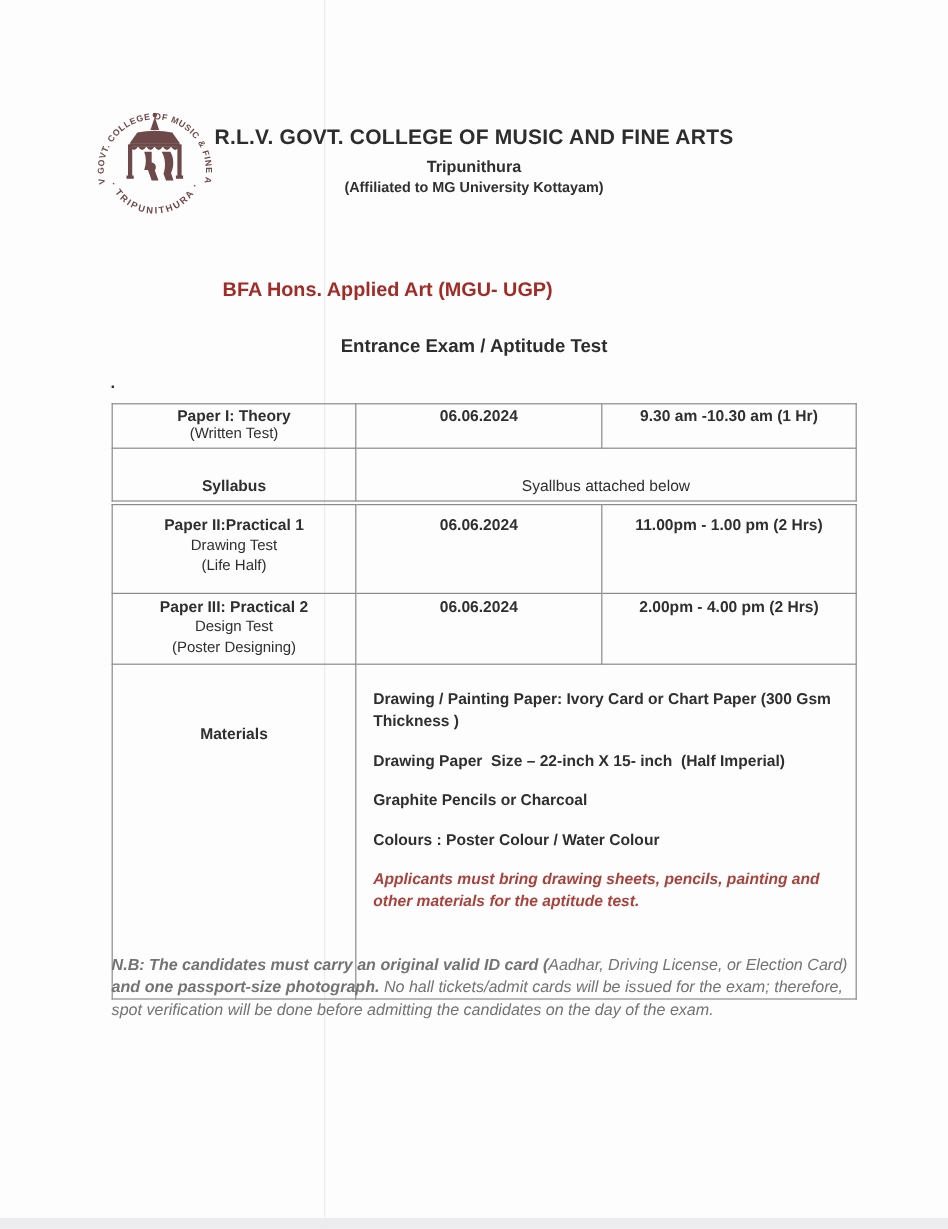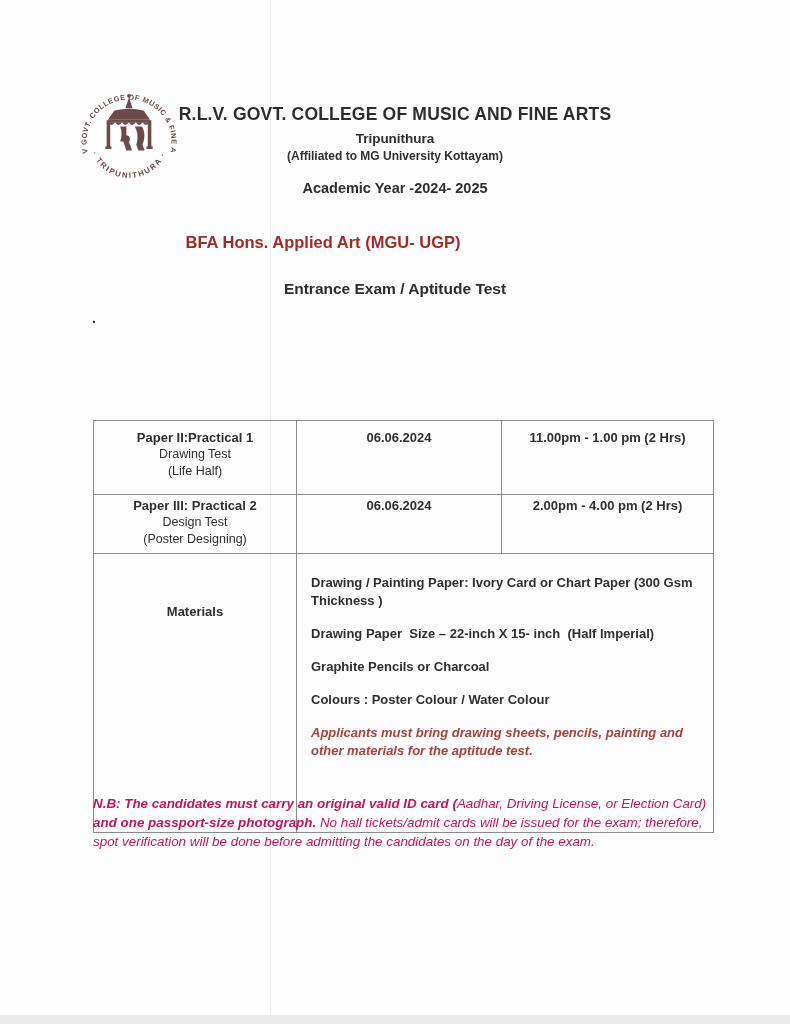--- a/index.html
+++ b/index.html
@@ -53,21 +53,21 @@
   .t2 .cell-sub { line-height:17px; }
   .t2 .mrow td { height:227px; }
   .materials-label-cell { vertical-align:top; padding-top:50px; font-weight:bold; }
   .materials-cell { vertical-align:top; text-align:left; padding:20px 15px 0 14px; }
   .materials-cell p { margin:0 0 15px 0; font-weight:bold; font-size:13px; line-height:18px; white-space:pre-wrap; }
   .materials-note { margin:18px 0 0 0; font-weight:normal; font-style:italic; color:#a8423c;
                     font-size:13px; line-height:18px; }
 
   
   .nb { position:absolute; left:93px; top:794px; width:616px;
-        font-style:italic; font-size:13.4px; line-height:19px; color:#be185d; }
+        font-style:italic; font-size:13.4px; line-height:19px; color:#737373; }
   .nb .b { font-weight:bold; }
 </style>
 </head>
 <body>
 
 <div class="page">
 
   <div class="scan-line"></div>
 
   <svg class="seal" viewBox="0 0 102 102" aria-hidden="true">
@@ -93,28 +93,43 @@
       <rect x="67.9" y="58" width="5.8" height="2.6"></rect>
       <path d="M42.5,39 h6 v8.5 c3,0.5 4.5,3.5 2.5,6.5 l3,8 h-5.5 l-3,-8.5 h-3 c1.8,-4.8 1.8,-9.7 0,-14.5 z"></path>
       <path d="M56.5,39 h7 c3,5 3,12 0.5,17 l2,6 h-6 l-2,-5.5 c2,-5.5 1.5,-12.5 -1.5,-17.5 z"></path>
     </g>
   </svg>
 
   <div class="masthead">
     <div class="college-name">R.L.V. GOVT. COLLEGE OF MUSIC AND FINE ARTS</div>
     <div class="location">Tripunithura</div>
     <div class="affiliation">(Affiliated to MG University Kottayam)</div>
-    <div class="academic-year">Academic Year -2024- 2025</div>
   </div>
 
   <div class="course-title">BFA Hons. Applied Art (MGU- UGP)</div>
   <div class="exam-title">Entrance Exam / Aptitude Test</div>
 
   <div class="stray-dot">.</div>
 
+  <table class="t1">
+    <tbody>
+        <tr class="r1">
+      <td class="c1">
+        <div class="cell-title">Paper I: Theory</div>
+        <div class="cell-sub">(Written Test)</div>
+      </td>
+      <td class="c2 cell-date">06.06.2024</td>
+      <td class="c3 cell-time">9.30 am -10.30 am (1 Hr)</td>
+    </tr>
+    <tr class="r2">
+      <td class="c1 cell-title">Syllabus</td>
+      <td class="syllabus-value" colspan="2">Syallbus attached below</td>
+    </tr>
+  </tbody>
+    </table>
 
   <table class="t2">
     <tbody>
         <tr class="pr1">
       <td class="c1">
         <div class="cell-title">Paper II:Practical 1</div>
         <div class="cell-sub">Drawing Test</div>
         <div class="cell-sub">(Life Half)</div>
       </td>
       <td class="c2 cell-date">06.06.2024</td>

